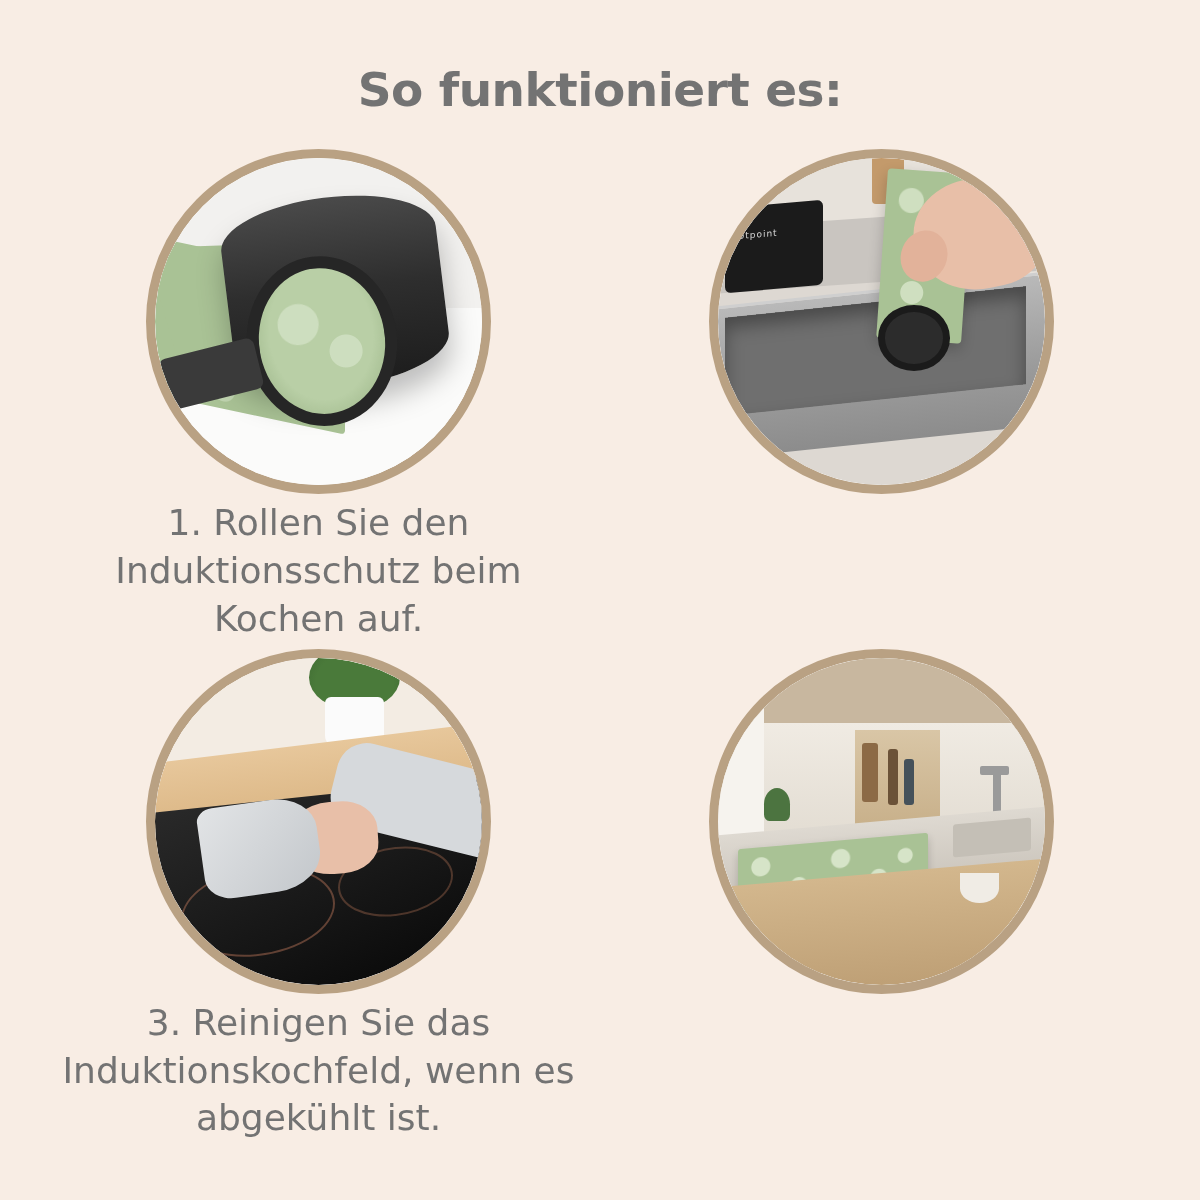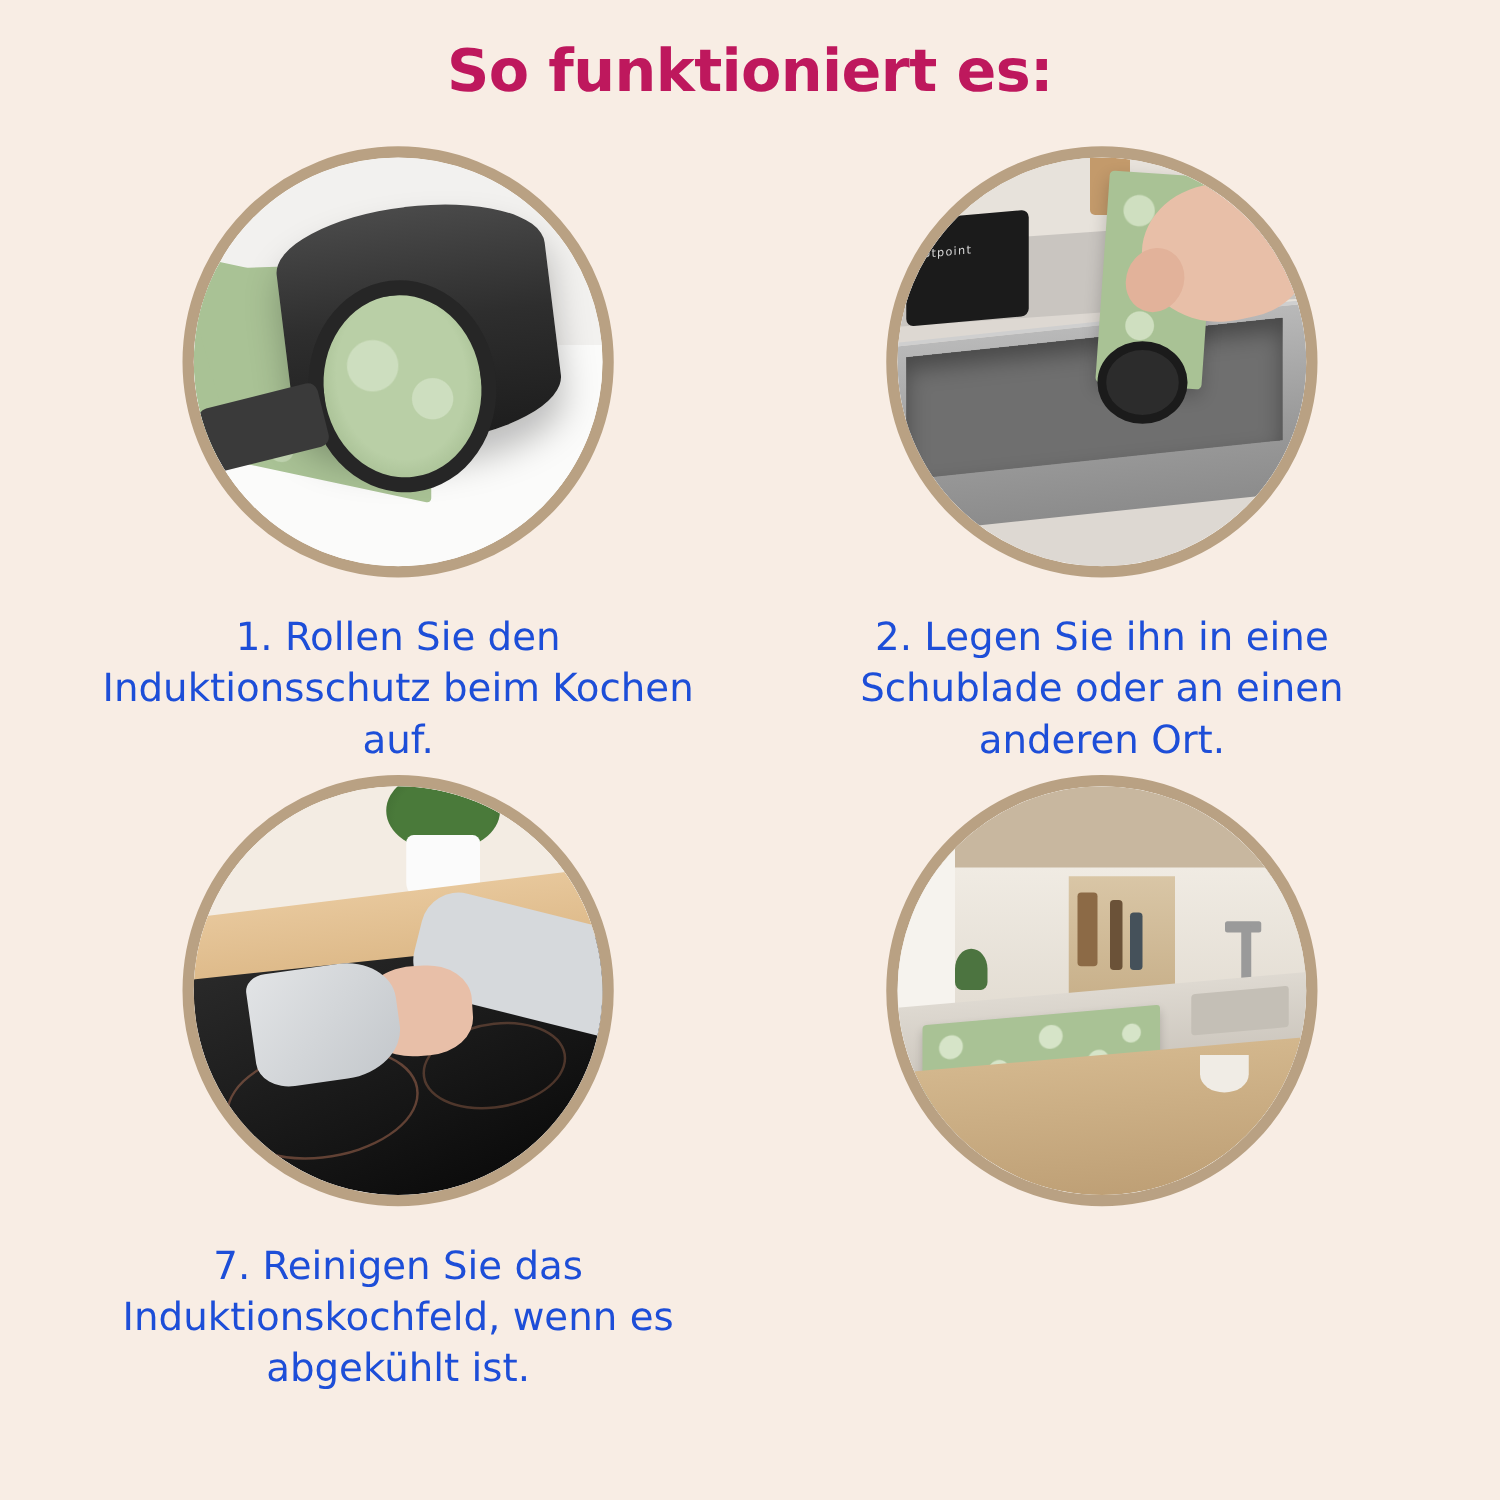--- a/index.html
+++ b/index.html
@@ -18,22 +18,22 @@
     width: 1200px;
     height: 1200px;
     box-sizing: border-box;
   }
   .title {
     text-align: center;
     font-family: "DejaVu Sans", sans-serif;
     font-weight: bold;
     font-size: 47px;
     letter-spacing: -0.5px;
-    color: #be185d;
-    padding-top: 30px;
+    color: #737373;
+    padding-top: 62px;
     margin: 0;
   }
   .grid {
     display: grid;
     grid-template-columns: 1fr 1fr;
     grid-template-rows: auto auto;
     column-gap: 14px;
     row-gap: 6px;
     padding: 32px 44px 0 44px;
     box-sizing: border-box;
@@ -53,25 +53,25 @@
     background: #ffffff;
     box-sizing: border-box;
   }
   .circle-inner {
     position: absolute;
     inset: 0;
     border-radius: 50%;
     overflow: hidden;
   }
   .caption {
-    margin-top: 28px;
+    margin-top: 5px;
     text-align: center;
-    font-size: 31px;
+    font-size: 36px;
     line-height: 1.33;
-    color: #1d4ed8;
+    color: #737373;
     max-width: 520px;
     font-family: "DejaVu Sans", sans-serif;
   }
 
   
   .s1-bg { position:absolute; inset:0; background:#f2f1ef; }
   .s1-floor {
     position:absolute; left:-5%; top:46%; width:110%; height:60%;
     background:#fbfbfa;
   }
@@ -318,40 +318,39 @@
           </div>
           <div class="s2-drawer"></div>
           <div class="s2-drawer-inner"></div>
           <div class="s2-jar"></div>
           <div class="s2-mat"></div>
           <div class="s2-roll"></div>
           <div class="s2-hand"></div>
           <div class="s2-thumb"></div>
         </div>
       </div>
-      <div class="caption">2. Legen Sie ihn in eine Schublade oder an einen anderen Ort.</div>
     </div>
 
     <div class="step">
       <div class="circle-wrap">
         <div class="circle-inner">
           <div class="s3-bg"></div>
           <div class="s3-wall"></div>
           <div class="s3-plant"></div>
           <div class="s3-plant-pot"></div>
           <div class="s3-wood"></div>
           <div class="s3-hob"></div>
           <div class="s3-ring1"></div>
           <div class="s3-ring2"></div>
           <div class="s3-sleeve"></div>
           <div class="s3-hand"></div>
           <div class="s3-cloth"></div>
         </div>
       </div>
-      <div class="caption">7. Reinigen Sie das Induktionskochfeld, wenn es abgekühlt ist.</div>
+      <div class="caption">3. Reinigen Sie das Induktionskochfeld, wenn es abgekühlt ist.</div>
     </div>
 
     <div class="step">
       <div class="circle-wrap">
         <div class="circle-inner">
           <div class="s4-bg"></div>
           <div class="s4-upper"></div>
           <div class="s4-back"></div>
           <div class="s4-window"></div>
           <div class="s4-panel"></div>

